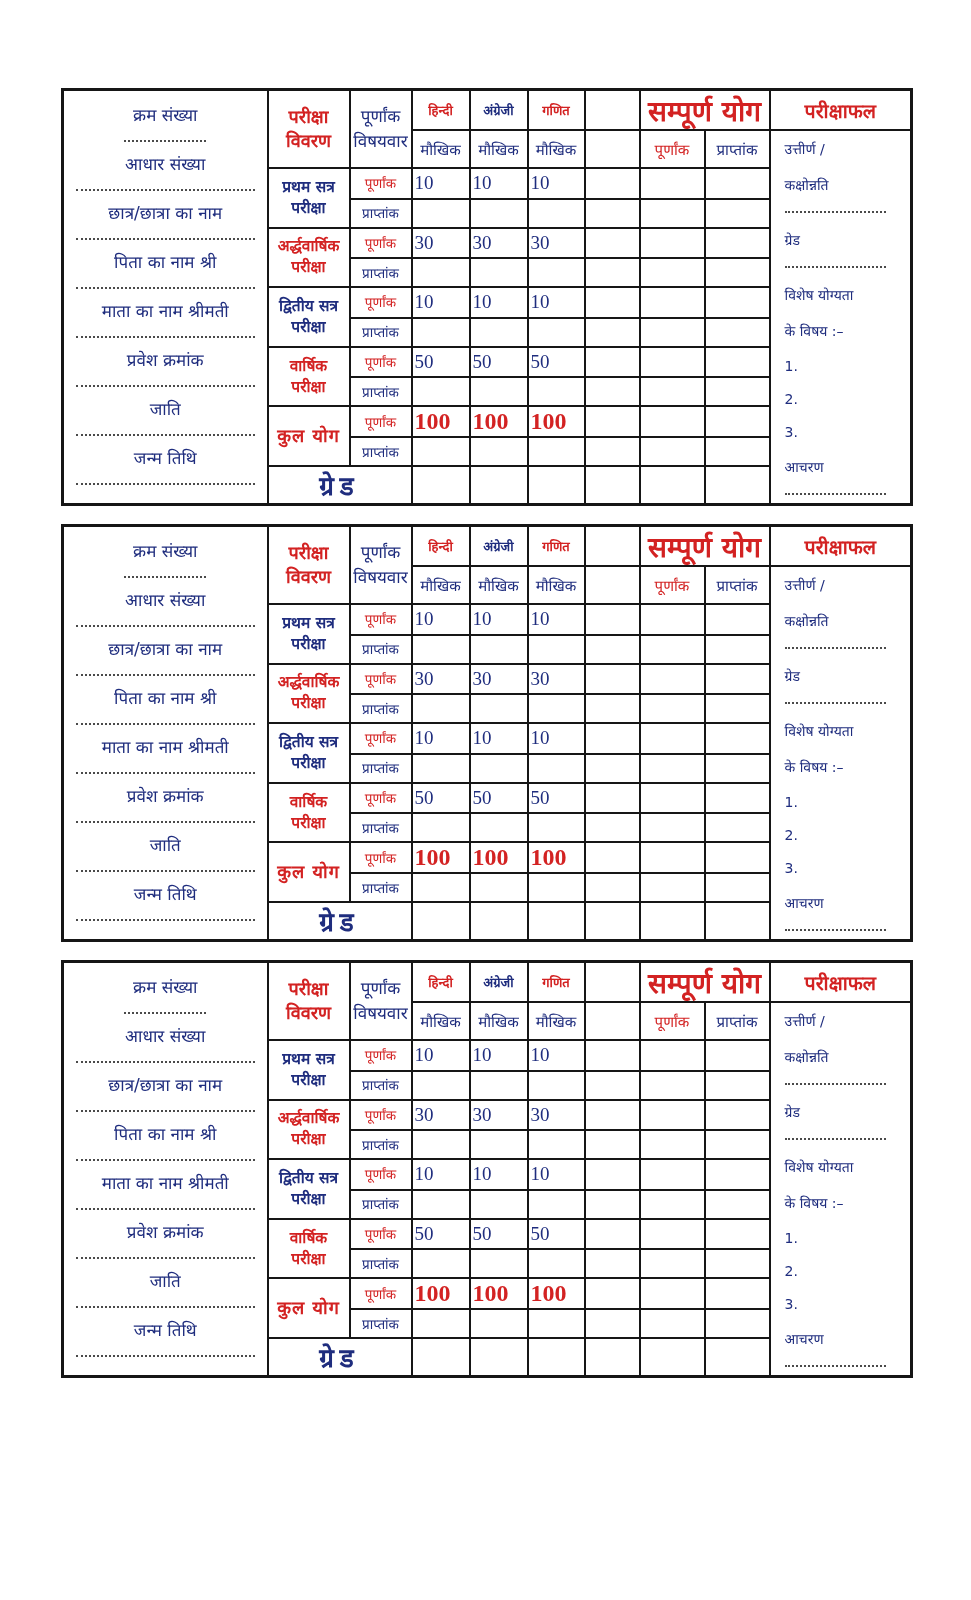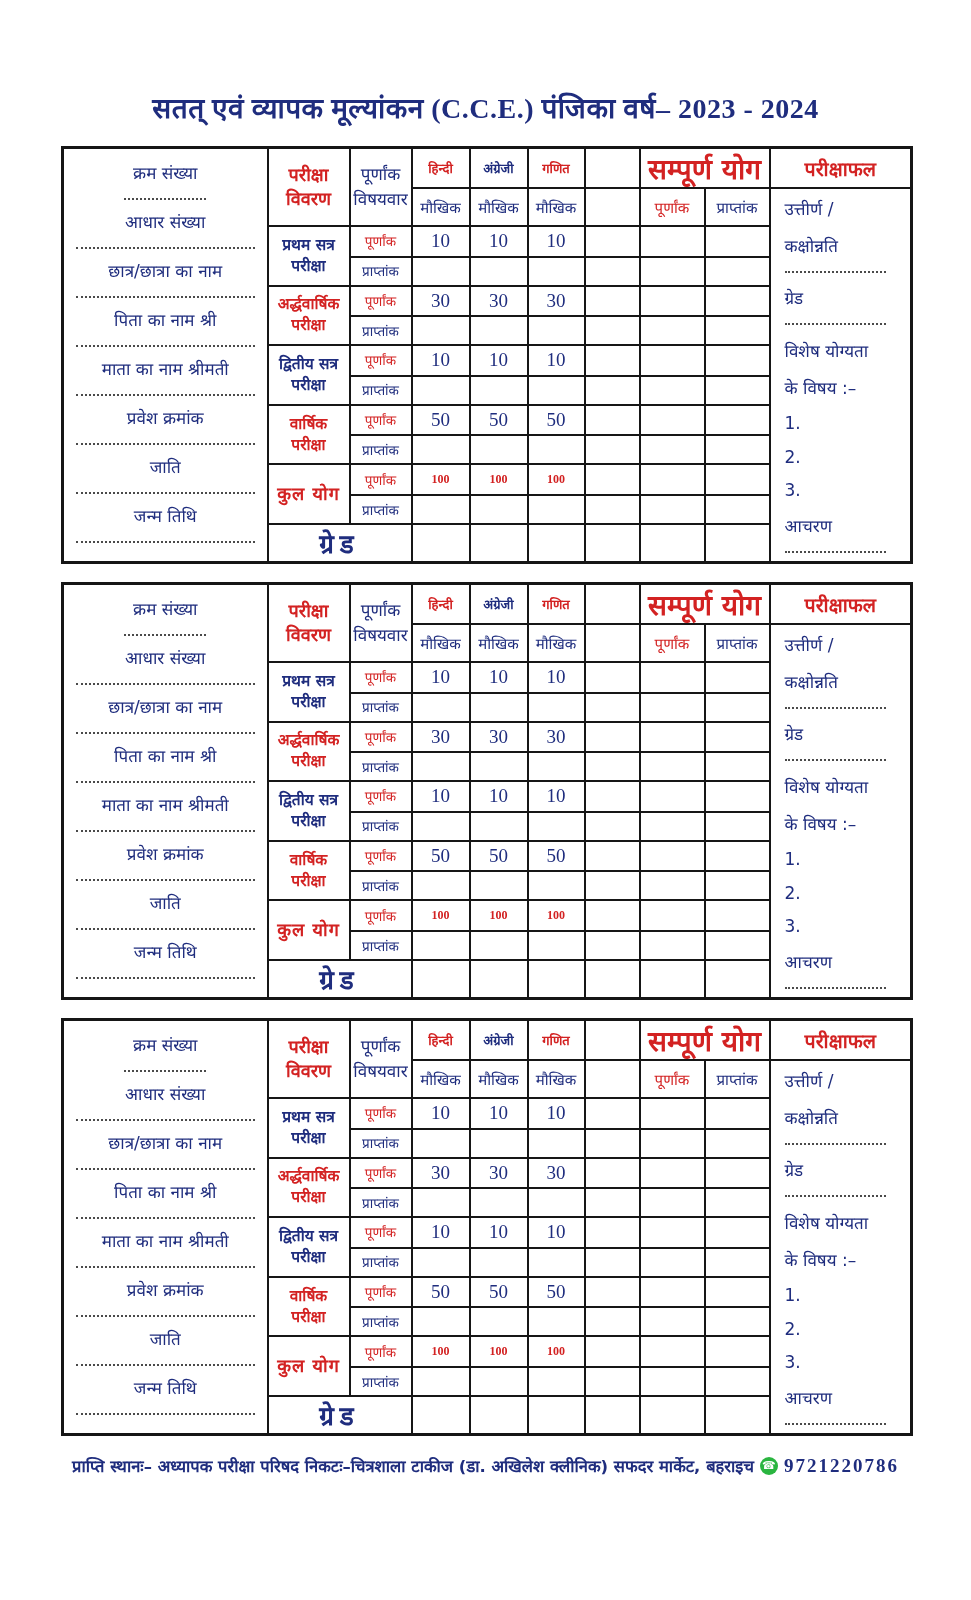--- a/index.html
+++ b/index.html
@@ -66,32 +66,32 @@
   .subj        { font-weight: bold; font-size: 13px; text-align: center; }
   .sub2        { font-size: 15px; text-align: center; }
   .grand-head  { color: var(--red); font-weight: bold; font-size: 28px; text-align: center; }
   .result-head { color: var(--red); font-weight: bold; font-size: 19.5px; text-align: center; }
 
   .exam-label  { font-weight: bold; font-size: 15.5px; text-align: center; line-height: 1.35; }
   .exam-label.total { font-size: 18px; line-height: 1.15; letter-spacing: 1px; }
   .mini { font-size: 13.5px; text-align: center; }
   .val {
     font-family: "Liberation Serif", "DejaVu Sans", serif;
-    font-size: 19px; text-align: center; color: var(--navy);
-  }
-  .val-total { color: var(--red); font-weight: bold; font-size: 12px; }
+    font-size: 19px; color: var(--navy);
+  }
+  .val-total { color: var(--red); font-weight: bold; font-size: 24px; }
 
   .result-cell { vertical-align: top; }
   .result-col {
     height: 372px;
     display: flex; flex-direction: column;
     justify-content: space-between;
     padding: 8px 6px 8px 12px;
     color: var(--navy);
-    font-size: 17px;
+    font-size: 14px;
   }
 
   .grade-label {
     color: var(--navy); font-weight: bold;
     font-size: 26px; text-align: center;
     letter-spacing: 6px;
   }
 
   .footer {
     margin-top: 14px;
@@ -106,21 +106,20 @@
   }
   .phone {
     font-family: "Liberation Serif", "DejaVu Sans", serif;
     font-size: 19px; letter-spacing: 2px; font-weight: bold;
   }
 </style>
 </head>
 <body>
 
 <div class="page">
-  <h1 class="title">सतत् एवं व्यापक मूल्यांकन (C.C.E.) पंजिका वर्ष– 2023 - 2024</h1>
   <div id="cards">
 <table class="card">
   <colgroup>
     <col style="width:205px">
           <col style="width:82px">
           <col style="width:62px">
     <col style="width:58px">
           <col style="width:58px">
           <col style="width:57px">
     <col style="width:55px">
@@ -699,18 +698,13 @@
     <td></td>
     <td></td>
     <td></td>
     <td></td>
     <td></td>
     <td></td>
   </tr>
   </tbody>
 </table>
 </div>
-  <div class="footer">
-    <span>प्राप्ति स्थानः– अध्यापक परीक्षा परिषद निकटः–चित्रशाला टाकीज (डा. अखिलेश क्लीनिक) सफदर मार्केट, बहराइच</span>
-    <span class="wa-icon">☎</span>
-    <span class="phone">9721220786</span>
-  </div>
 </div>
 
 </body></html>

